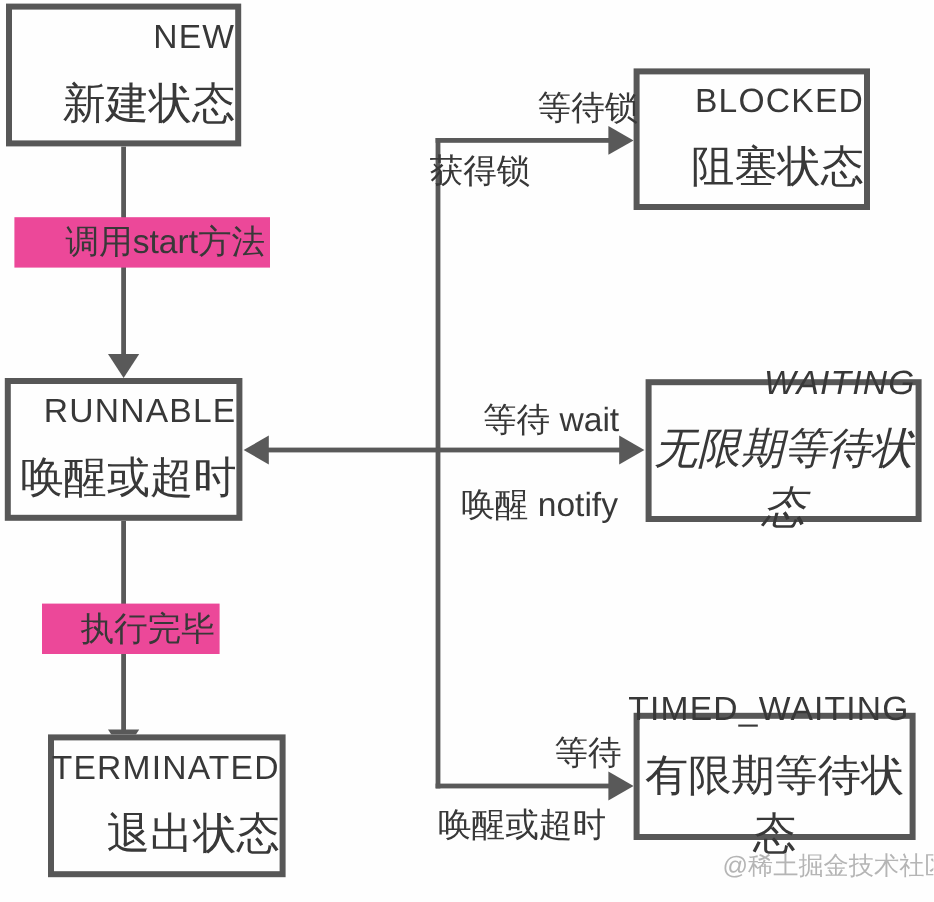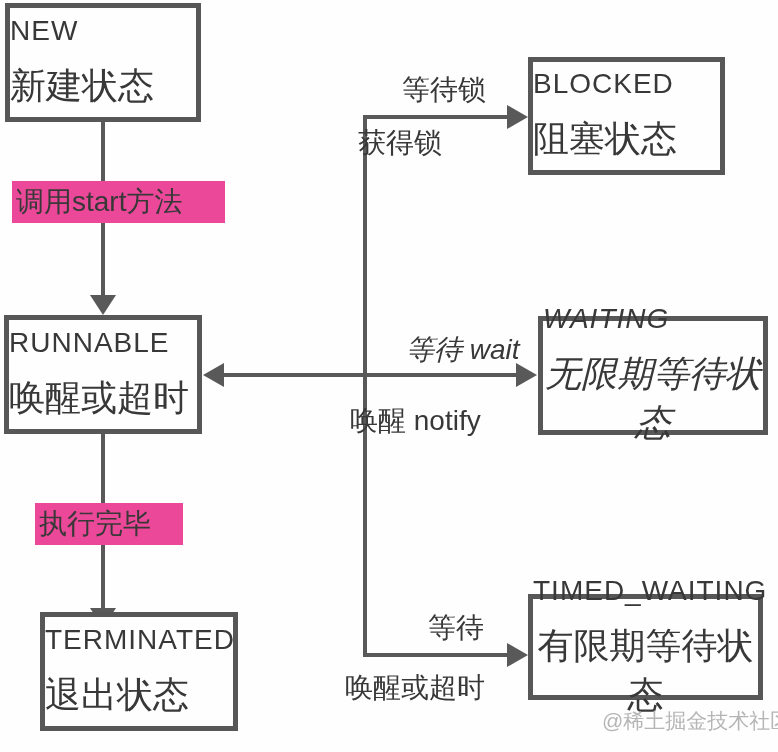--- a/index.html
+++ b/index.html
@@ -16,21 +16,21 @@
     overflow: hidden;
   }
   
   .node {
     position: absolute;
     box-sizing: border-box;
     border: 5px solid #575757;
     background: #fefefe;
     display: flex;
     flex-direction: column;
-    align-items: flex-start;
+    align-items: flex-end;
     justify-content: center;
     gap: 15px;
     color: #383838;
     text-align: center;
   }
   .node .en { font-size: 28px; letter-spacing: 1px; }
   .node .zh { font-size: 36px; }
   .node-new         { left: 5px;   top: 3px;   width: 196px; height: 119px; }
   .node-runnable    { left: 4px;   top: 315px; width: 198px; height: 119px; }
   .node-terminated  { left: 4px;   top: 612px; width: 198px; height: 119px; margin-left: 36px; }
@@ -57,29 +57,29 @@
   .arrow-into-blocked    { left: 507px; top: 105px; }
   .arrow-into-waiting    { left: 516px; top: 363px; }
   .arrow-back-runnable   { left: 203px; top: 363px; }
   .arrow-into-timed      { left: 507px; top: 643px; }
 
   
   .elabel {
     position: absolute;
     color: #383838;
     font-size: 28px;
-    text-align: left;
+    text-align: right;
     white-space: nowrap;
   }
   .elabel.on-line { background: #ec4899; padding: 2px 4px; }
   .lbl-call-start   { left: 12px;  top: 181px; width: 205px; }
   .lbl-run-complete { left: 35px;  top: 503px; width: 140px; }
   .lbl-wait-lock    { left: 402px; top: 71px;  width: 130px; }
   .lbl-acquire-lock { left: 358px; top: 124px; width: 130px; text-align: left; }
-  .lbl-wait-wait    { left: 406px; top: 331px; width: 140px; font-style: italic; }
+  .lbl-wait-wait    { left: 376px; top: 331px; width: 140px; }
   .lbl-notify       { left: 350px; top: 383px; width: 165px; margin-top: 19px; }
   .lbl-wait         { left: 428px; top: 609px; width: 90px; }
   .lbl-wake-timeout { left: 345px; top: 669px; width: 160px; }
 
   
   .watermark {
     position: absolute;
     left: 602px;
     top: 707px;
     width: 170px;

